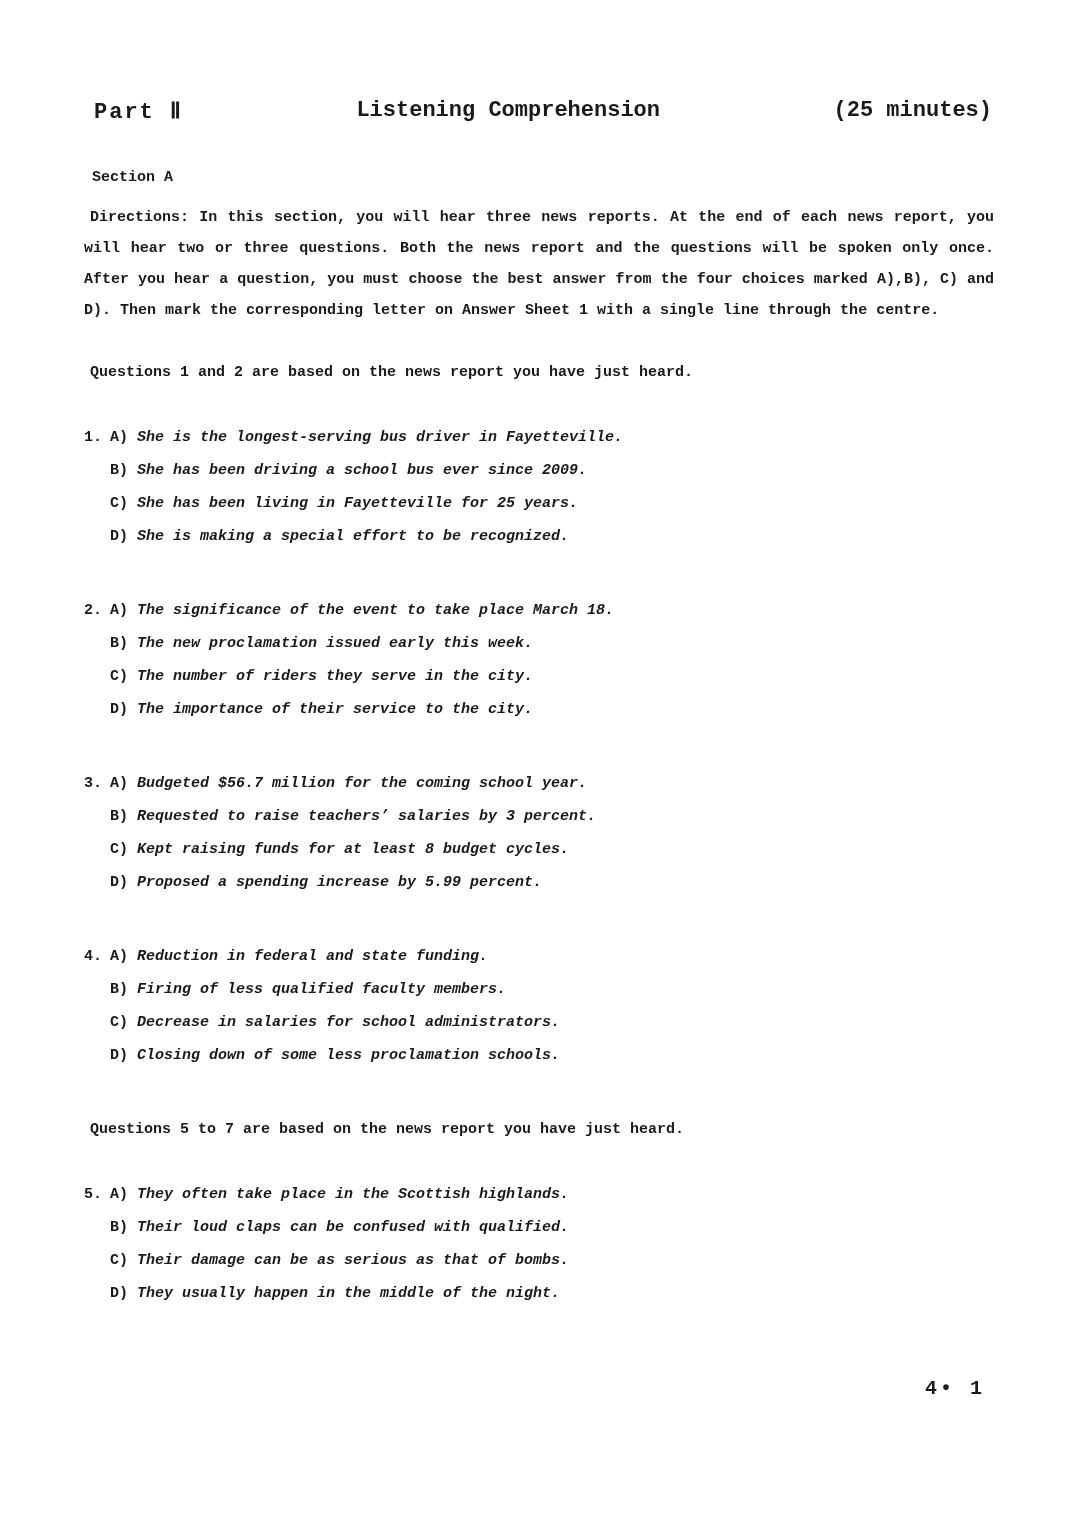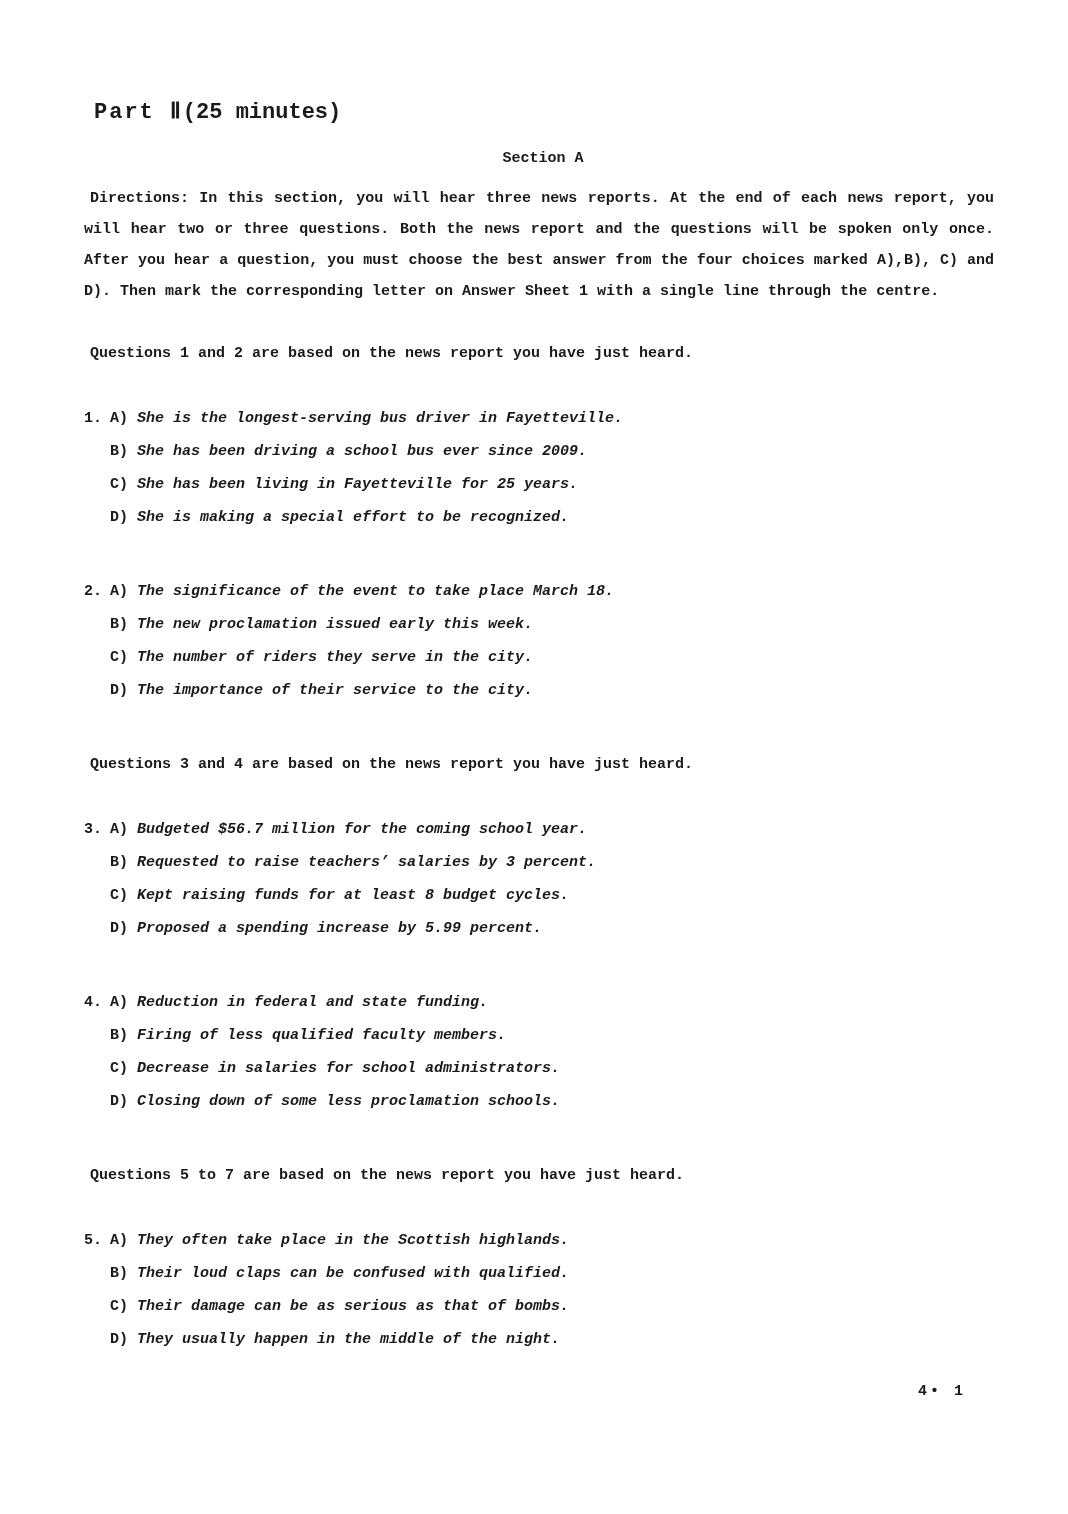--- a/index.html
+++ b/index.html
@@ -14,33 +14,32 @@
   .page {
     position: relative;
     width: 1068px;
     height: 1514px;
     padding: 98px 74px 40px 84px;
     background: #ffffff;
     overflow: hidden;
   }
   .title-row {
     display: flex;
-    align-items: flex-end;
+    align-items: flex-start;
     font-size: 22px;
     font-weight: 700;
     padding: 0 2px 0 10px;
-    margin-bottom: 25px;
+    margin-bottom: 44px;
   }
   .title-part { white-space: nowrap; letter-spacing: 2px; }
   .title-main { flex: 1; text-align: center; white-space: nowrap; }
   .title-time { white-space: nowrap; }
   .section-label {
     margin: 0 0 16px 8px;
     font-size: 15px;
-    text-align: center;
   }
   .directions {
     text-align: justify;
     line-height: 31px;
     text-indent: 6px;
   }
   .intro {
     margin: 30px 0 32px 6px;
     line-height: 33px;
     font-family: Liberation Mono, monospace;
@@ -48,34 +47,35 @@
   .question { margin-bottom: 41px; }
   .opt-row {
     display: flex;
     line-height: 33px;
   }
   .qnum   { width: 26px; flex: none; }
   .olabel { width: 27px; flex: none; }
   .otext  { flex: 1; font-style: italic; }
   .footer {
     position: absolute;
-    right: 102px;
+    right: 83px;
     bottom: 114px;
-    font-size: 15px;
+    font-size: 20px;
     letter-spacing: 3px;
     margin-top: 40px;
   }
 </style>
 </head>
 <body>
 
 <div class="page">
 
   <div class="title-row">
     <span class="title-part">Part Ⅱ</span>
+    <span class="title-main">Listening Comprehension</span>
     <span class="title-time">(25 minutes)</span>
   </div>
 
   <div class="section-label">Section A</div>
 
   <p class="directions">Directions: In this section, you will hear three news reports. At the end of each news report, you will hear two or three questions. Both the news report and the questions will be spoken only once. After you hear a question, you must choose the best answer from the four choices marked A),B), C) and D). Then mark the corresponding letter on Answer Sheet 1 with a single line through the centre.</p>
 
   <div class="intro">Questions 1 and 2 are based on the news report you have just heard.</div>
 
   <div class="question">
@@ -117,21 +117,20 @@
       <span class="olabel">C)</span>
       <span class="otext">The number of riders they serve in the city.</span>
     </div>
     <div class="opt-row">
       <span class="qnum"></span>
       <span class="olabel">D)</span>
       <span class="otext">The importance of their service to the city.</span>
     </div>
   </div>
 
-  <div class="intro">Questions 3 and 4 are based on the news report you have just heard.</div>
 
   <div class="question">
     <div class="opt-row">
       <span class="qnum">3.</span>
       <span class="olabel">A)</span>
       <span class="otext">Budgeted $56.7 million for the coming school year.</span>
     </div>
     <div class="opt-row">
       <span class="qnum"></span>
       <span class="olabel">B)</span>

